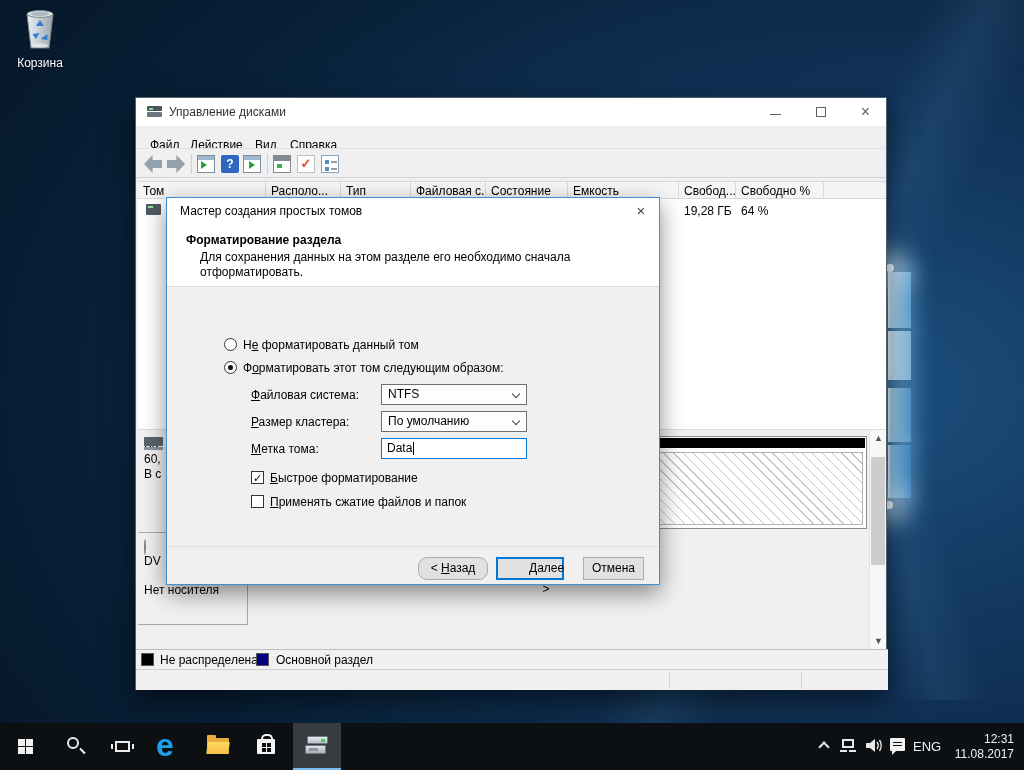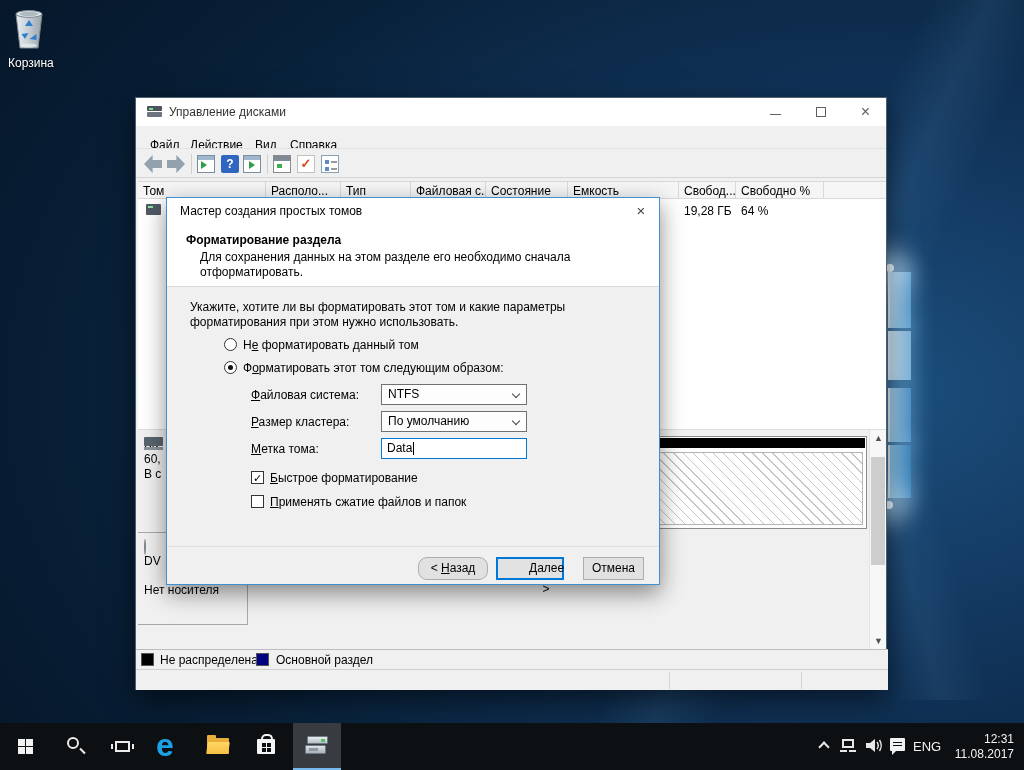--- a/index.html
+++ b/index.html
@@ -18,21 +18,21 @@
   .pane1 { top:272px; height:56px; background:linear-gradient(90deg,#b9dcf3,#5e9fce); }
   .pane2 { top:331px; height:49px; background:linear-gradient(90deg,#cde7f7,#7eb4da); }
   .pane3 { top:388px; height:54px; background:linear-gradient(90deg,#a6d1ec,#4e92c6); }
   .pane4 { top:445px; height:53px; background:linear-gradient(90deg,#8ec6ea,#3e85bd); }
   .glow { position:absolute; width:8px; height:8px; border-radius:50%; background:#eaf6ff;
     box-shadow:0 0 26px 12px rgba(200,230,252,0.85); }
   .glow-top { left:886px; top:264px; }
   .glow-bottom { left:885px; top:501px; }
 
   
-  .recycle { position:absolute; left:8px; top:6px; width:64px; height:74px; }
+  .recycle { position:absolute; left:8px; top:6px; width:64px; height:74px; text-align:center; }
   .recycle .lbl { margin-top:2px; font-size:12px; color:#fff; text-shadow:0 1px 2px rgba(0,0,0,0.9); }
 
   
   .win { position:absolute; left:135px; top:97px; width:752px; height:593px; background:#f0f0f0;
     border:1px solid #4e5f70; box-shadow:0 10px 26px rgba(0,0,0,0.55); font-size:12px; color:#000; }
   .titlebar { position:absolute; left:0; top:0; width:100%; height:28px; background:#fff; }
   .titlebar .ticon { position:absolute; left:11px; top:7px; width:15px; height:13px; }
   .ticon .d1,.ticon .d2 { position:absolute; left:0; width:15px; height:5px; background:#4a5560; border-radius:1px; }
   .ticon .d1{ top:1px; } .ticon .d2{ top:7px; background:#6a7580; }
   .ticon .led{ position:absolute; left:2px; top:2px; width:4px; height:2px; background:#7fe08a; }
@@ -321,21 +321,20 @@
   <div class="dlg">
     <div class="dlg-title">
       <span>Мастер создания простых томов</span>
       <div class="dlg-close">×</div>
     </div>
     <div class="dlg-head">
       <div class="dlg-h1">Форматирование раздела</div>
       <div class="dlg-h2">Для сохранения данных на этом разделе его необходимо сначала отформатировать.</div>
     </div>
     <div class="dlg-body">
-      <div class="instr">Укажите, хотите ли вы форматировать этот том и какие параметры форматирования при этом нужно использовать.</div>
 
       <div class="radio-row r1">
         <span class="radio"></span>
         <span class="radio-lbl"><span>Н</span><span class="ul">е</span><span> форматировать данный том</span></span>
       </div>
       <div class="radio-row r2">
         <span class="radio sel"></span>
         <span class="radio-lbl"><span>Ф</span><span class="ul">о</span><span>рматировать этот том следующим образом:</span></span>
       </div>
 

